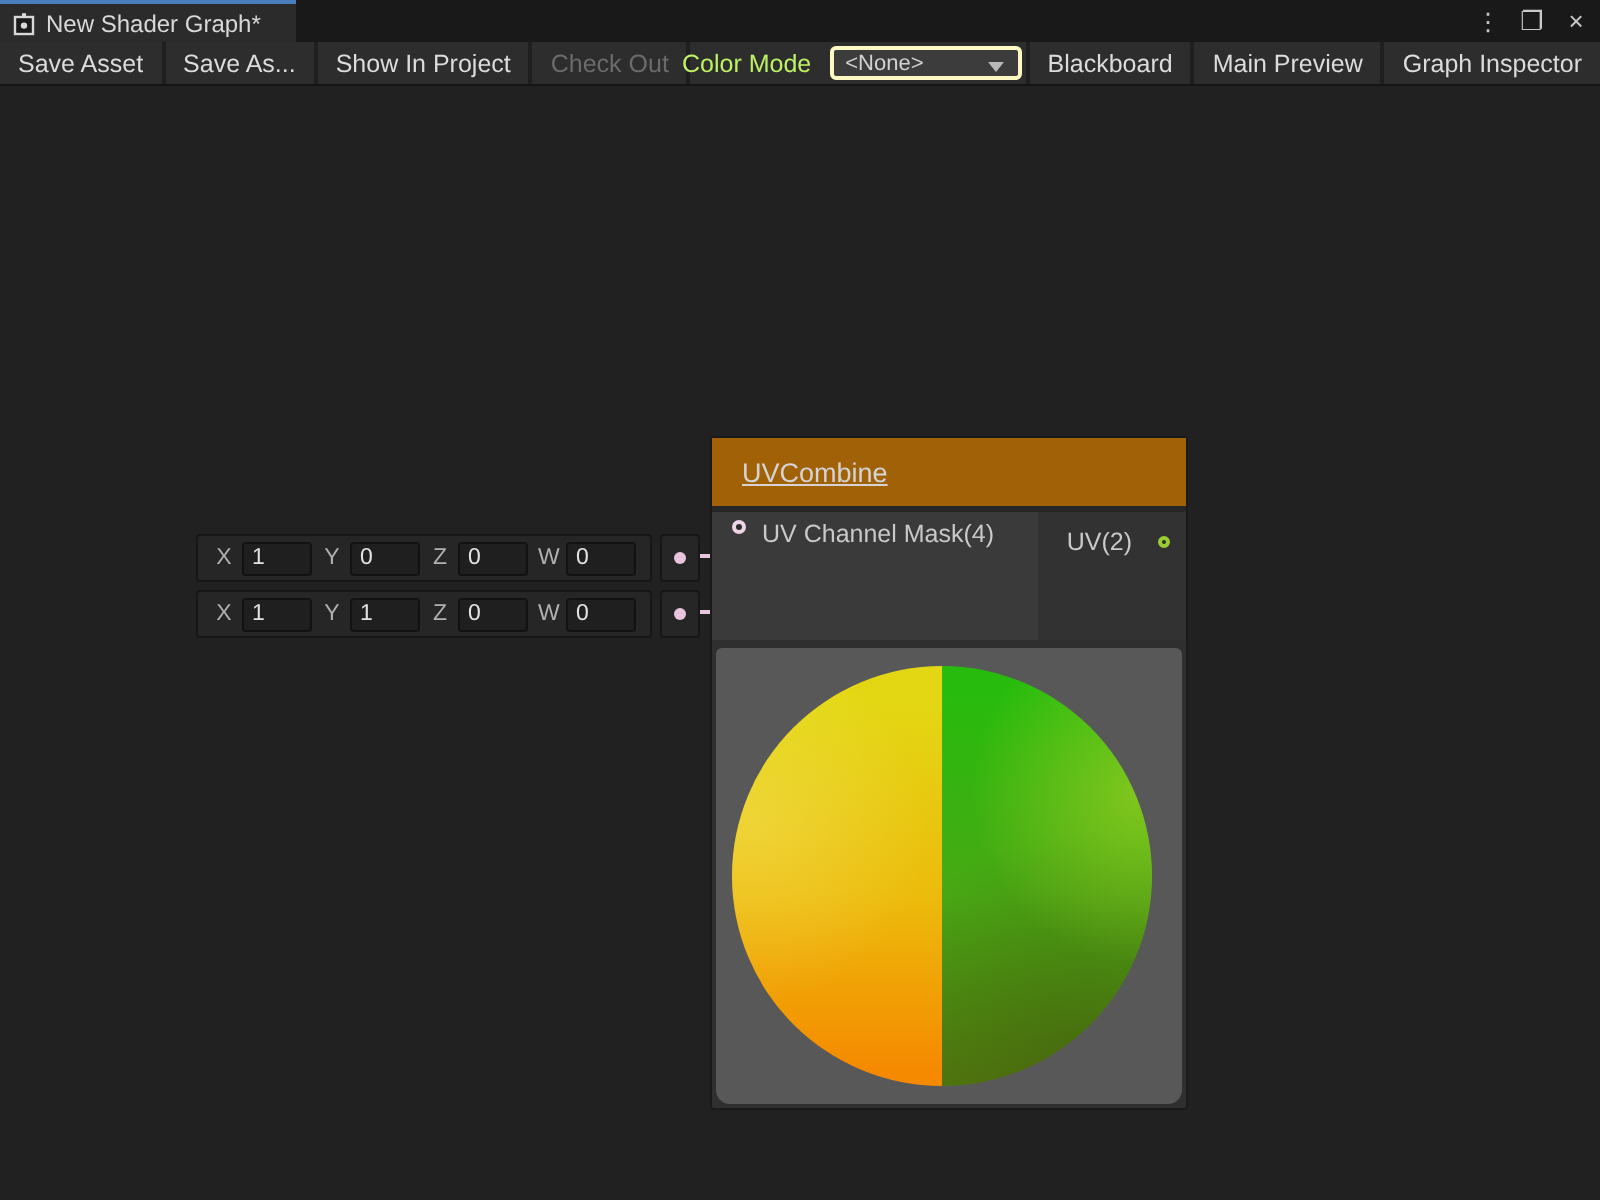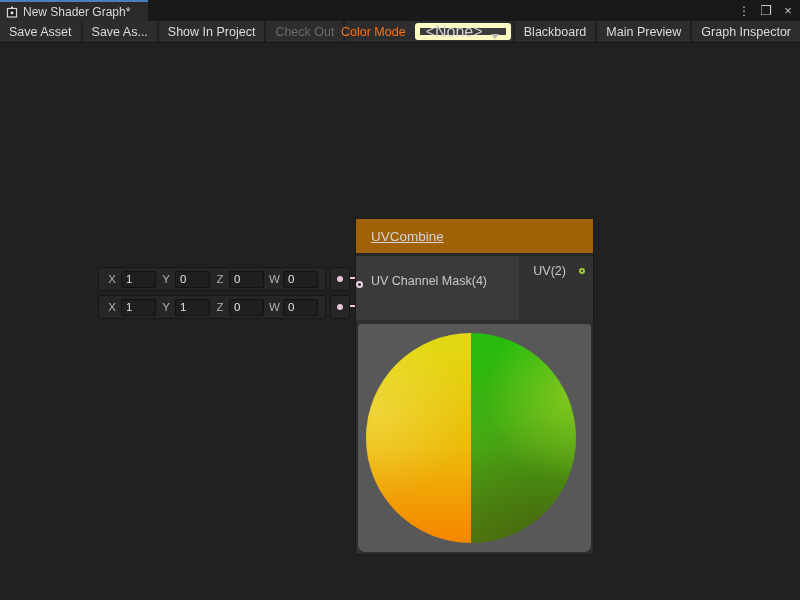--- a/index.html
+++ b/index.html
@@ -31,24 +31,24 @@
   .tb-group { position:absolute; top:0; height:21px; display:flex; align-items:stretch; }
   .tb-left  { left:0;text-align:center; }
   .tb-right { right:0; }
   .tb-btn {
     display:flex; align-items:center; padding:0 9px; color:#dcdcdc;
     border-right:2px solid #1f1f1f; cursor:pointer; white-space:nowrap; font-size:12.5px;
   }
   .tb-right .tb-btn { border-right:none; border-left:2px solid #1f1f1f; }
   .tb-btn.disabled { color:#6b6b6b; cursor:default; }
   .color-mode { position:absolute; left:341px; top:0; height:21px; display:flex; align-items:center; gap:9px; }
-  .cm-label { color:#f97316; font-size:12.5px; }
+  .cm-label { color:#bef264; font-size:12.5px; }
   .dropdown {
-    width:96px; height:17px; background:#3c3c3c; border:5px solid #fef9c3; border-radius:3px;
-    display:flex; align-items:center; padding:0 6px; color:#d2d2d2; cursor:pointer; position:relative; font-size:16px;
+    width:96px; height:17px; background:#3c3c3c; border:2px solid #fef9c3; border-radius:3px;
+    display:flex; align-items:center; padding:0 6px; color:#d2d2d2; cursor:pointer; position:relative; font-size:11px;
   }
   .dd-caret {
     position:absolute; right:7px; top:6px; width:0; height:0;
     border-left:4px solid transparent; border-right:4px solid transparent; border-top:5px solid #b8b8b8;
   }
 
   
   .canvas { position:absolute; left:0; top:43px; width:800px; height:557px; background:#212121; }
 
   
@@ -78,21 +78,21 @@
   
   .node {
     position:absolute; left:355px; top:175px; width:239px; height:337px;
     background:#2f2f2f; border:1px solid #1a1a1a; border-radius:2px; cursor:grab;
   }
   .node-header { height:37px; background:#a16207; display:flex; align-items:center; padding-left:15px; border-bottom:3px solid #262626;text-decoration:underline; }
   .node-title { color:#d4d4d4; font-size:13.5px; }
   .node-body { position:relative; height:64px; display:flex; }
   .col-in  { width:163px; background:#3a3a3a; padding-top:4px; }
   .col-out { width:74px;  background:#323232; }
-  .port-row { height:28px; display:flex; align-items:flex-end; gap:8px; }
+  .port-row { height:28px; display:flex; align-items:flex-start; gap:8px; padding-left:10px; }
   .ring {
     width:7px; height:7px; border-radius:50%; background:#2b2b2b; flex:0 0 auto; cursor:crosshair;
     border:2px solid var(--port_vector4,#efd3e6);
   }
   .port-label { color:#c9c9c9; font-size:12.5px; white-space:nowrap; }
   .out-row { position:absolute; right:8px; top:8px; display:flex; align-items:center; gap:13px; }
   .ring.out { border:2px solid var(--port_vector2,#9acd32); width:6px; height:6px; }
 
   
   .preview {

